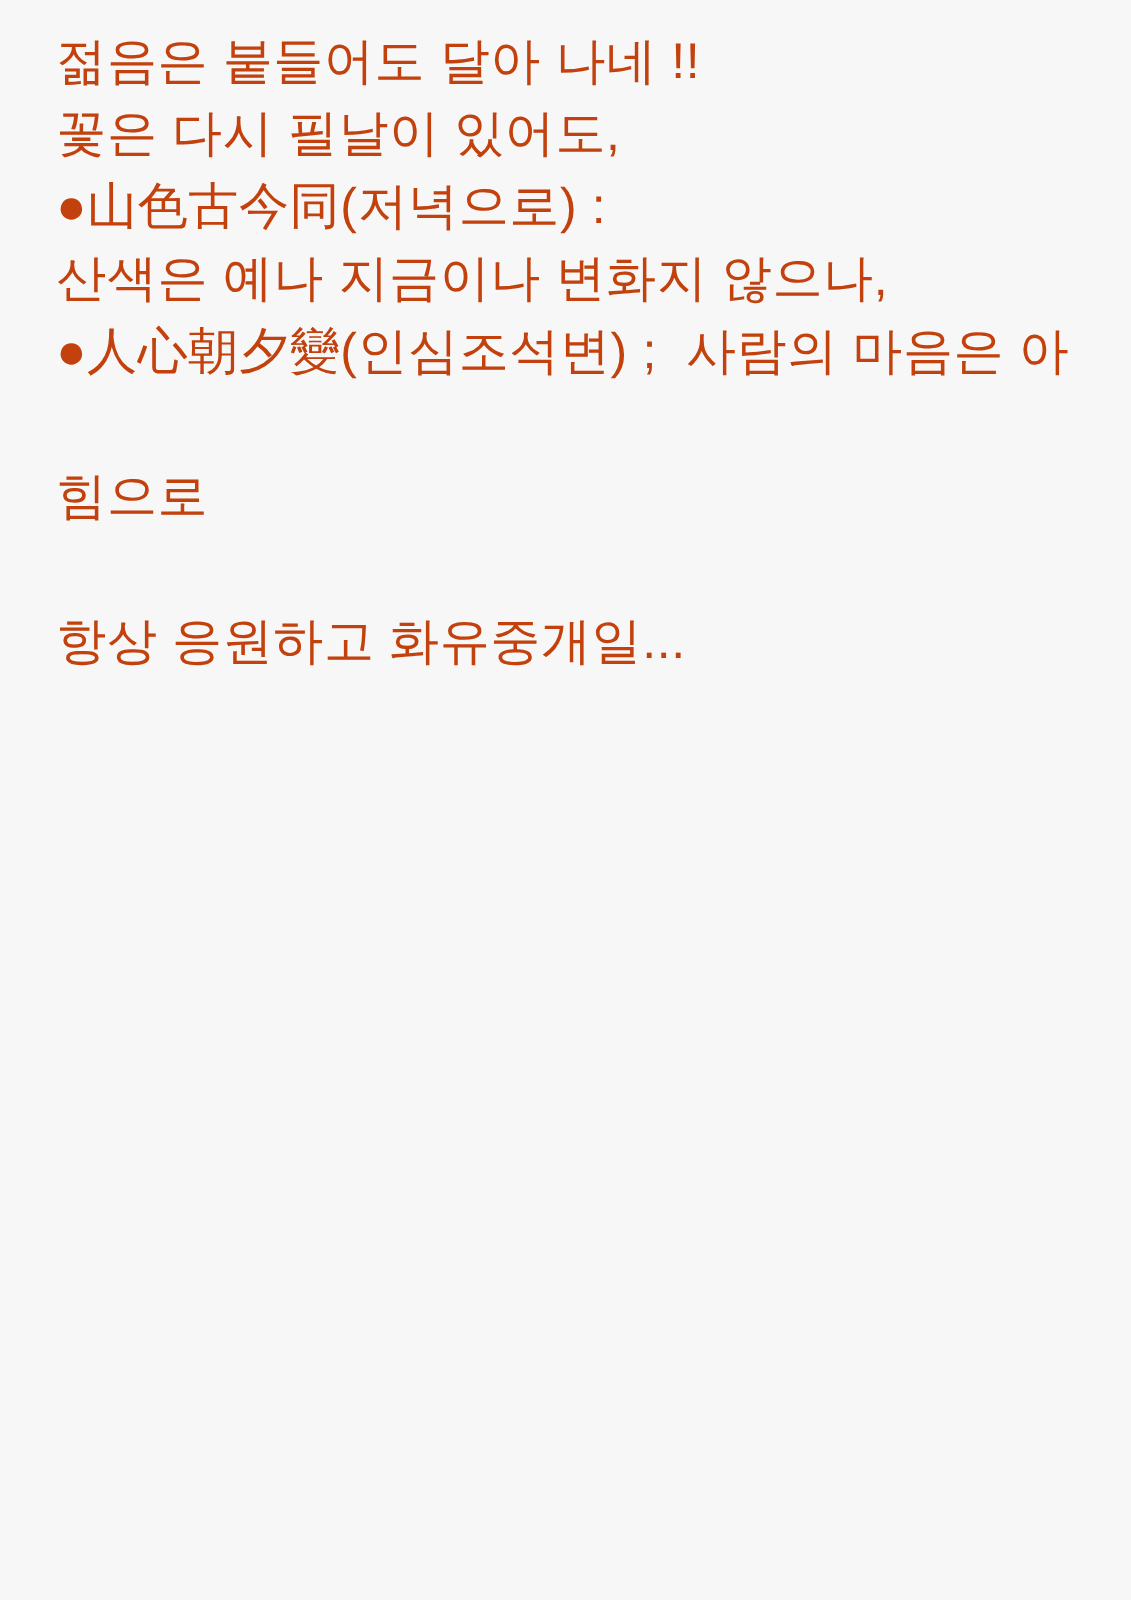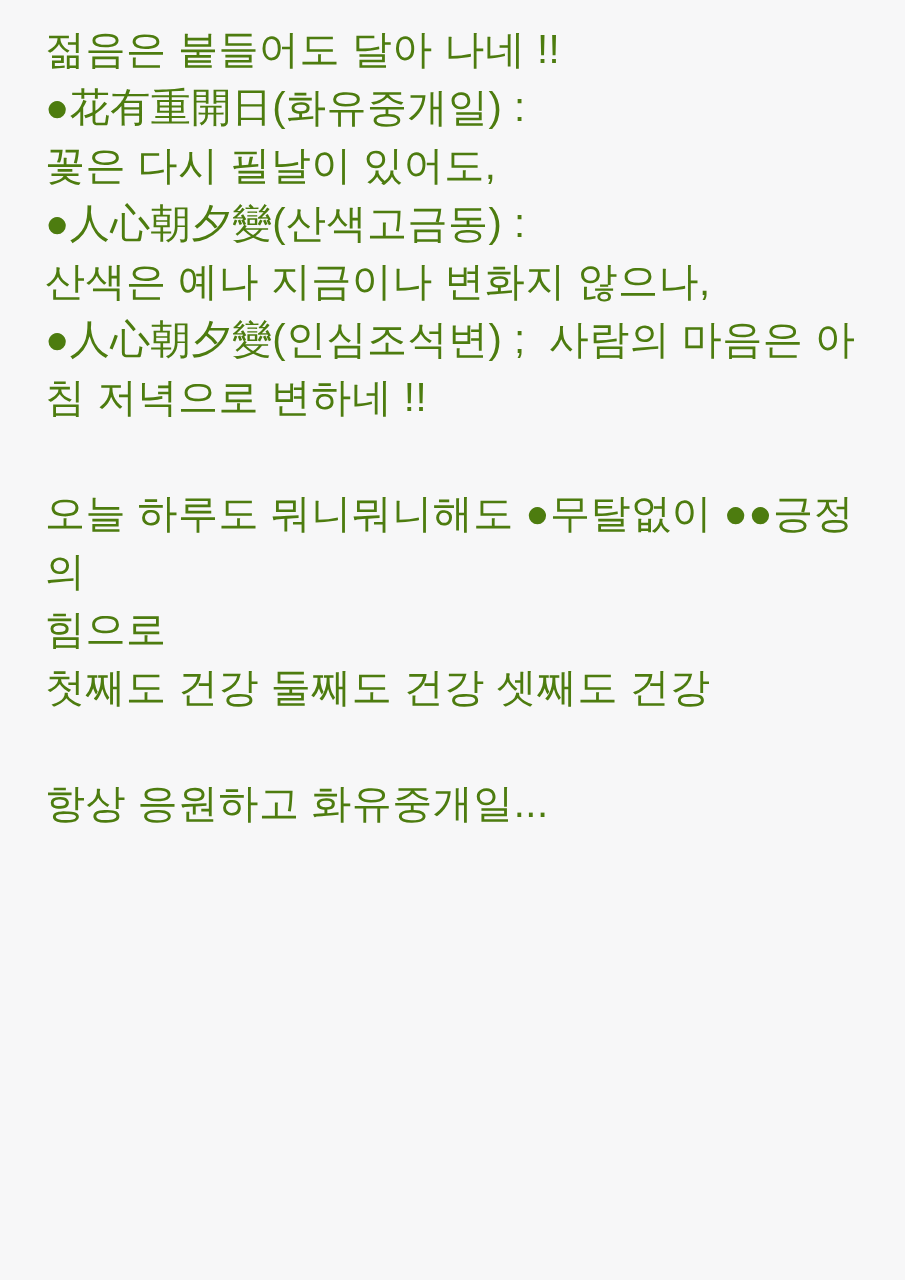--- a/index.html
+++ b/index.html
@@ -15,37 +15,33 @@
   }
   .doc {
     box-sizing: border-box;
     width: 905px;
     padding: 20px 44px 0 45px;
   }
   .line {
     font-size: 40px;
     line-height: 58px;
     min-height: 58px;
-    color: #4d7c0f;
+    color: #c2410c;
     letter-spacing: 0.5px;
     white-space: pre-wrap;
     word-break: break-all;
     font-weight: 400;
   }
 </style>
 </head>
 <body style="background: rgb(247, 247, 248);">
 
 <div class="doc">
   <div class="line">젊음은 붙들어도 달아 나네 !!</div>
-  <div class="line">●花有重開日(화유중개일) :</div>
   <div class="line">꽃은 다시 필날이 있어도,</div>
-  <div class="line">●人心朝夕變(산색고금동) :</div>
+  <div class="line">●山色古今同(저녁으로) :</div>
   <div class="line">산색은 예나 지금이나 변화지 않으나,</div>
   <div class="line">●人心朝夕變(인심조석변) ;  사람의 마음은 아</div>
-  <div class="line">침 저녁으로 변하네 !!</div>
   <div class="line"></div>
-  <div class="line">오늘 하루도 뭐니뭐니해도 ●무탈없이 ●●긍정의</div>
   <div class="line">힘으로</div>
-  <div class="line">첫째도 건강 둘째도 건강 셋째도 건강</div>
   <div class="line"></div>
   <div class="line">항상 응원하고 화유중개일...</div>
 </div>
 
 </body></html>

